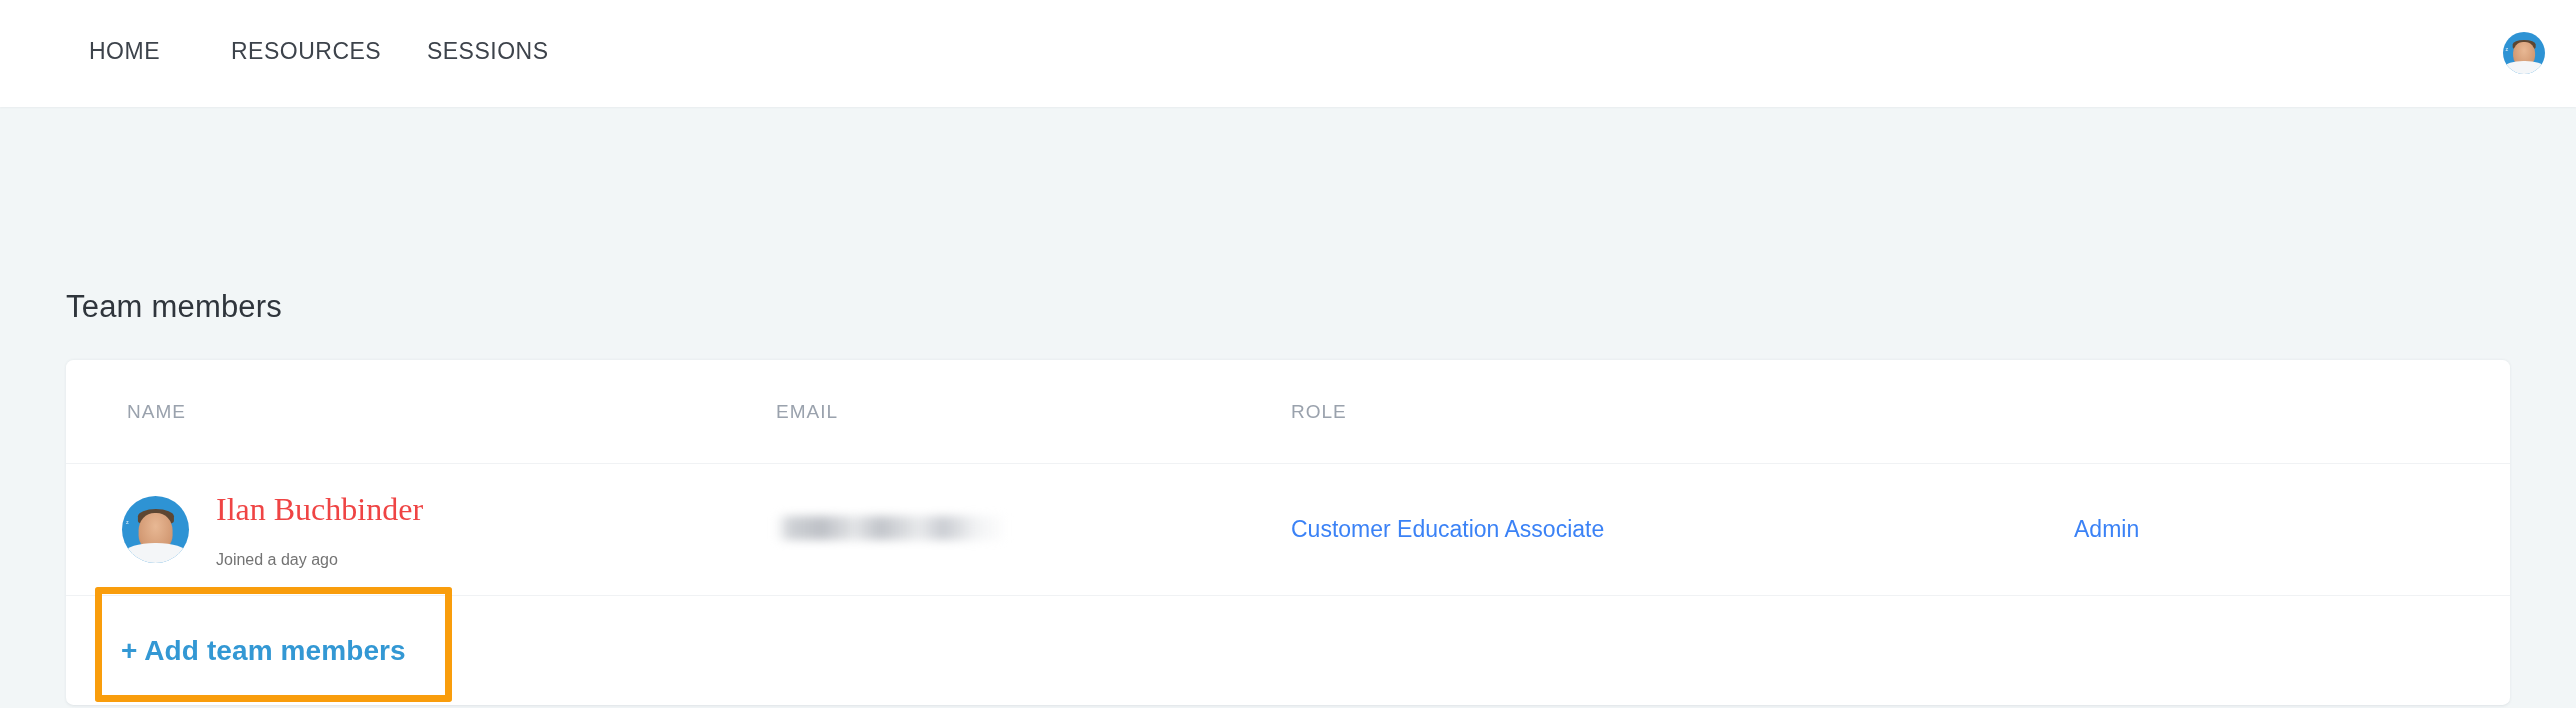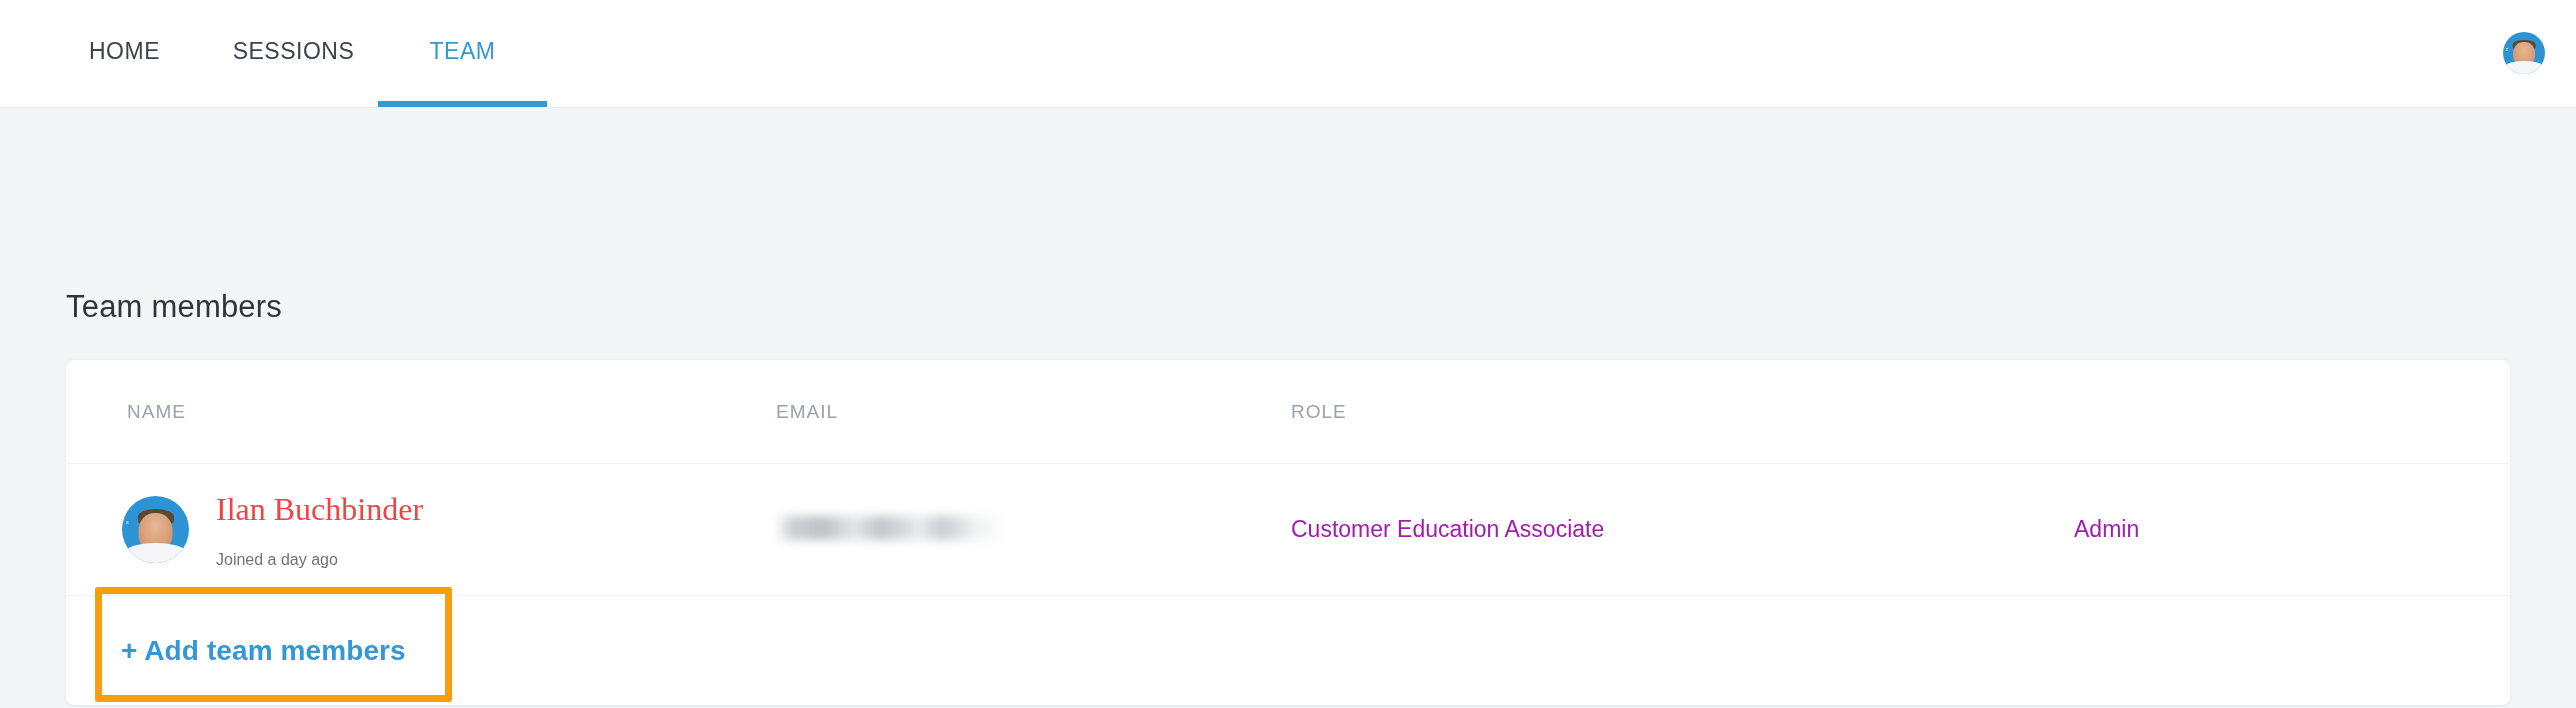--- a/index.html
+++ b/index.html
@@ -215,21 +215,21 @@
 
   .member-joined {
     font-size: 16px;
     color: #737373;
     margin-top: 22px;
     white-space: nowrap;
   }
 
   .cell-text {
     font-size: 23px;
-    color: #a21caf;
+    color: #3b82f6;
     white-space: nowrap;
   }
 
   
   .redacted {
     display: inline-block;
     width: 232px;
     height: 24px;
     border-radius: 2.7px;
     background: linear-gradient(90deg,
@@ -277,22 +277,22 @@
   }
 </style>
 </head>
 <body>
 
 <div class="topbar">
 
 
   <nav class="nav">
     <div class="nav-item">HOME</div>
+    <div class="nav-item">RESOURCES</div>
     <div class="nav-item">SESSIONS</div>
-    <div class="nav-item active">TEAM</div>
   </nav>
 
   <div class="topbar-right">
     <div class="avatar avatar-nav">
       <span class="wm">Z</span>
       <span class="hair"></span>
       <span class="face"></span>
       <span class="shirt"></span>
     </div>
   </div>

